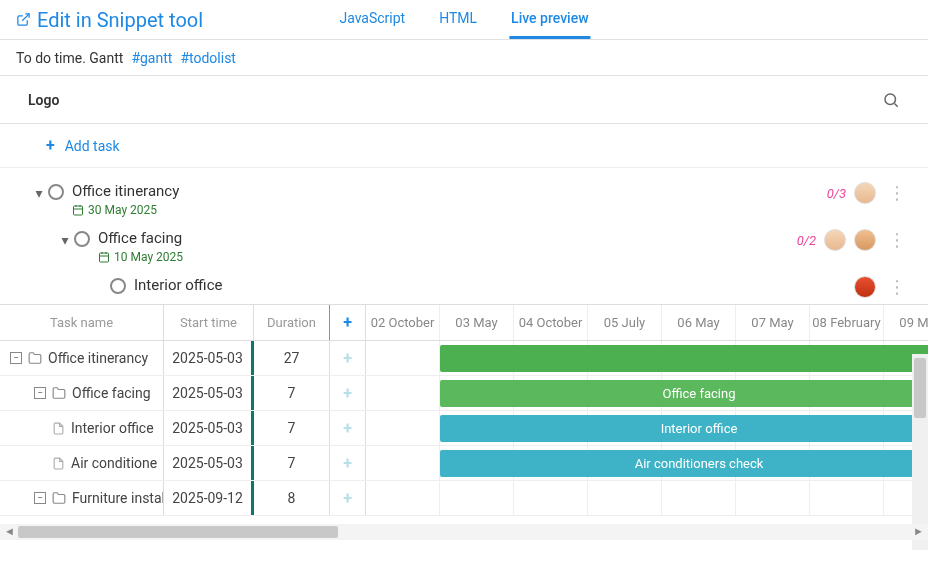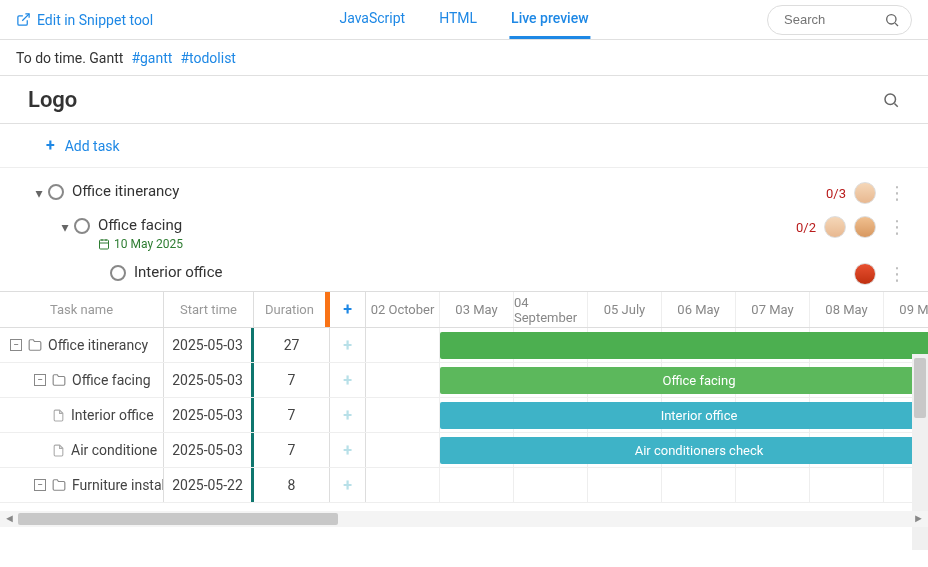--- a/index.html
+++ b/index.html
@@ -1,70 +1,70 @@
 <!DOCTYPE html>
 <html><head>
 <meta charset="utf-8">
 <style>
 * { box-sizing: border-box; margin: 0; padding: 0; }
 body { font-family: -apple-system, BlinkMacSystemFont, "Segoe UI", Roboto, Arial, sans-serif; font-size: 14px; color: #333; background: #fff; width: 928px; height: 567px; overflow: hidden; }
 
 
 .toolbar { display: flex; align-items: center; height: 40px; padding: 0 16px; border-bottom: 1px solid #e0e0e0; }
-.edit-link { display: flex; align-items: center; color: #1e88e5; font-size: 14px; cursor: pointer; gap: 6px; text-align: right; }
+.edit-link { display: flex; align-items: center; color: #1e88e5; font-size: 20px; cursor: pointer; gap: 6px; text-align: right; }
 .edit-link svg { stroke: #1e88e5; }
 .tabs { display: flex; margin-left: auto; margin-right: auto; position: absolute; left: 50%; transform: translateX(-50%); gap: 30px; }
 .tab { color: #1e88e5; font-size: 14px; cursor: pointer; padding: 10px 2px; }
 .tab.active { border-bottom: 3px solid #1e88e5; font-weight: 500; }
 .search-box { margin-left: auto; position: relative; }
 .search-box input { width: 145px; height: 30px; border: 1px solid #ddd; border-radius: 16px; padding: 0 34px 0 16px; font-size: 13px; outline: none; }
 .search-box svg { position: absolute; right: 12px; top: 7px; stroke: #666; }
 
 
 .subtitle-bar { display: flex; align-items: center; height: 36px; padding: 0 16px; border-bottom: 1px solid #e0e0e0; font-size: 14px; gap: 8px; }
 .subtitle-bar .title-text { color: #333; }
 .subtitle-bar .hashtag { color: #1e88e5; cursor: pointer; }
 
 
 .app-header { display: flex; align-items: center; height: 48px; padding: 0 28px; border-bottom: 1px solid #e0e0e0; }
-.app-header .logo { font-size: 22px; font-weight: 600; color: #333; }
+.app-header .logo { font-size: 14px; font-weight: 600; color: #333; }
 .app-header .hdr-search { margin-left: auto; cursor: pointer; }
 
 
 .add-task-bar { display: flex; align-items: center; height: 44px; padding: 0 46px; border-bottom: 1px solid #eee; }
 .add-task { display: flex; align-items: center; gap: 10px; color: #1e88e5; cursor: pointer; font-size: 14px; }
 
 
 .tree-wrap { position: relative; }
 .tree { padding: 8px 0 0 0; }
 .tree-row { display: flex; align-items: flex-start; padding: 6px 18px 6px 0; }
 .tree-row .chev { width: 18px; display:flex; align-items:center; justify-content:center; cursor:pointer; color:#666; margin-top:3px;}
 .tree-row .circle { width: 16px; height: 16px; border: 2px solid #888; border-radius: 50%; margin-right: 8px; margin-top:2px; flex-shrink:0; cursor:pointer; }
 .tree-row .content { flex: 1; }
 .tree-row .name { font-size: 15px; color: #333; }
 .tree-row .date-line { display: flex; align-items: center; gap: 4px; color: #2e7d32; font-size: 12px; margin-top: 3px; }
 .tree-row .right { display: flex; align-items: center; gap: 8px; }
-.tree-row .count { color: #b91c1c; font-size: 13px; }
+.tree-row .count { color: #ec4899; font-size: 13px; font-style: italic; }
 .avatar { width: 22px; height: 22px; border-radius: 50%; background: #eee; display:inline-block; border:1px solid #ddd; }
 .avatar.a1 { background: linear-gradient(#f5d7b8,#e8b890); }
 .avatar.a2 { background: linear-gradient(#f0c090,#d89860); }
 .avatar.a3 { background: linear-gradient(#e85030,#c03010); }
 .dots { color: #bbb; cursor: pointer; padding: 0 4px; font-size:18px; line-height:1;}
 .indent-0 { padding-left: 30px; }
 .indent-1 { padding-left: 56px; }
 .indent-2 { padding-left: 92px; }
 
 
 .gantt { border-top: 1px solid #ddd; position: relative; height: 220px; }
 .gantt-scroll { overflow: auto; height: 100%; width: 100%; position:relative;}
 .gantt-content { position:relative; min-width: 1300px;}
 .gantt-header { display: flex; height: 36px; border-bottom: 1px solid #ddd; background: #fff; font-size: 13px; color: #999; position:sticky; top:0; z-index:3;}
 .gantt-header .col-name { width: 164px; display:flex; align-items:center; justify-content:center; border-right: 1px solid #ddd;}
 .gantt-header .col-start { width: 90px; display:flex; align-items:center; justify-content:center; border-right: 1px solid #ddd;}
-.gantt-header .col-dur { width: 76px; display:flex; align-items:center; justify-content:center; border-right: 5px solid #f97316;}
+.gantt-header .col-dur { width: 76px; display:flex; align-items:center; justify-content:center; border-right: 1px solid #f97316;}
 .gantt-header .col-add { width: 36px; display:flex; align-items:center; justify-content:center; border-right: 1px solid #ddd; cursor:pointer;}
 .gantt-header .day { width: 74px; display:flex; align-items:center; justify-content:center; border-right: 1px solid #eee; color:#888;}
 .gantt-body { }
 .gantt-row { display:flex; height: 35px; border-bottom: 1px solid #eee; align-items:center; font-size:14px; color:#444; position:relative;}
 .gantt-row .fixed-left { display:flex; height:100%; align-items:center; background:#fff; position:sticky; left:0; z-index:2;}
 .gantt-row .cell-name { width:164px; padding-left:10px; display:flex; align-items:center; gap:6px; border-right:1px solid #ddd; height:100%; overflow:hidden; white-space:nowrap;}
 .gantt-row .cell-name .expander { width:12px; height:12px; border:1px solid #888; display:flex; align-items:center; justify-content:center; font-size:10px; line-height:1; cursor:pointer; flex-shrink:0; color:#666;}
 .gantt-row .cell-name .folder-icon { color:#888; flex-shrink:0;}
 .gantt-row .cell-name .file-icon { color:#aaa; flex-shrink:0;}
 .gantt-row .cell-start { width:90px; text-align:center; border-right:3px solid #0f766e; height:100%; display:flex; align-items:center; justify-content:center;}
@@ -107,27 +107,20 @@
         <polyline points="15 3 21 3 21 9"></polyline>
         <line x1="10" y1="14" x2="21" y2="3"></line>
       </svg>
     <span>Edit in Snippet tool</span>
   </div>
   <div class="tabs">
     <div class="tab">JavaScript</div>
     <div class="tab">HTML</div>
     <div class="tab active">Live preview</div>
   </div>
-  <div class="search-box">
-    <input placeholder="Search" style="">
-    <svg width="16" height="16" viewBox="0 0 24 24" fill="none" stroke="currentColor" stroke-width="2">
-        <circle cx="11" cy="11" r="7"></circle>
-        <line x1="21" y1="21" x2="16.65" y2="16.65"></line>
-      </svg>
-  </div>
 </div>
 
 <div class="subtitle-bar">
   <span class="title-text">To do time. Gantt</span>
   <span class="hashtag">#gantt</span>
   <span class="hashtag">#todolist</span>
 </div>
 
 <div class="app-header">
   <div class="logo">Logo</div>
@@ -146,20 +139,29 @@
   </div>
 </div>
 
 <div class="tree-wrap">
 <div class="tree" id="tree">
       <div class="tree-row indent-0">
         <div class="chev">▾</div>
         <div class="circle"></div>
         <div class="content">
           <div class="name">Office itinerancy</div>
+          <div class="date-line">
+            <svg width="12" height="12" viewBox="0 0 24 24" fill="none" stroke="#2e7d32" stroke-width="2">
+              <rect x="3" y="4" width="18" height="18" rx="2"></rect>
+              <line x1="16" y1="2" x2="16" y2="6"></line>
+              <line x1="8" y1="2" x2="8" y2="6"></line>
+              <line x1="3" y1="10" x2="21" y2="10"></line>
+            </svg>
+            <span>30 May 2025</span>
+          </div>
         </div>
         <div class="right">
           <span class="count">0/3</span>
           <span class="avatar a1"></span>
           <span class="dots">⋮</span>
         </div>
       </div>
       <div class="tree-row indent-1">
         <div class="chev">▾</div>
         <div class="circle"></div>
@@ -204,25 +206,25 @@
     <div class="gantt-content">
       <div class="gantt-header" id="gheader">
           <div class="col-name">Task name</div>
           <div class="col-start">Start time</div>
           <div class="col-dur">Duration</div>
           <div class="col-add">
             <span class="plus-strong">+</span>
           </div>
           <div class="day">02 October</div>
           <div class="day">03 May</div>
-          <div class="day">04 September</div>
+          <div class="day">04 October</div>
           <div class="day">05 July</div>
           <div class="day">06 May</div>
           <div class="day">07 May</div>
-          <div class="day">08 May</div>
+          <div class="day">08 February</div>
           <div class="day">09 May</div>
         </div>
       <div class="gantt-body" id="gbody">
           <div class="gantt-row">
             <div class="fixed-left">
               <div class="cell-name">
                 <span class="expander">−</span>
                 <svg class="folder-icon" width="14" height="14" viewBox="0 0 24 24" fill="none" stroke="currentColor" stroke-width="2">
                   <path d="M22 19a2 2 0 0 1-2 2H4a2 2 0 0 1-2-2V5a2 2 0 0 1 2-2h5l2 3h9a2 2 0 0 1 2 2z"></path>
                 </svg>
@@ -341,21 +343,21 @@
           <div class="gantt-row">
             <div class="fixed-left">
               <div class="cell-name">
                 <span class="pad-ind1"></span>
                 <span class="expander">−</span>
                 <svg class="folder-icon" width="14" height="14" viewBox="0 0 24 24" fill="none" stroke="currentColor" stroke-width="2">
                   <path d="M22 19a2 2 0 0 1-2 2H4a2 2 0 0 1-2-2V5a2 2 0 0 1 2-2h5l2 3h9a2 2 0 0 1 2 2z"></path>
                 </svg>
                 <span>Furniture install</span>
               </div>
-              <div class="cell-start">2025-05-22</div>
+              <div class="cell-start">2025-09-12</div>
               <div class="cell-dur">8</div>
               <div class="cell-add">
                 <span class="plus-faded">+</span>
               </div>
             </div>
             <div class="timeline">
               <div class="grid">
                 <div></div>
                 <div></div>
                 <div></div>

